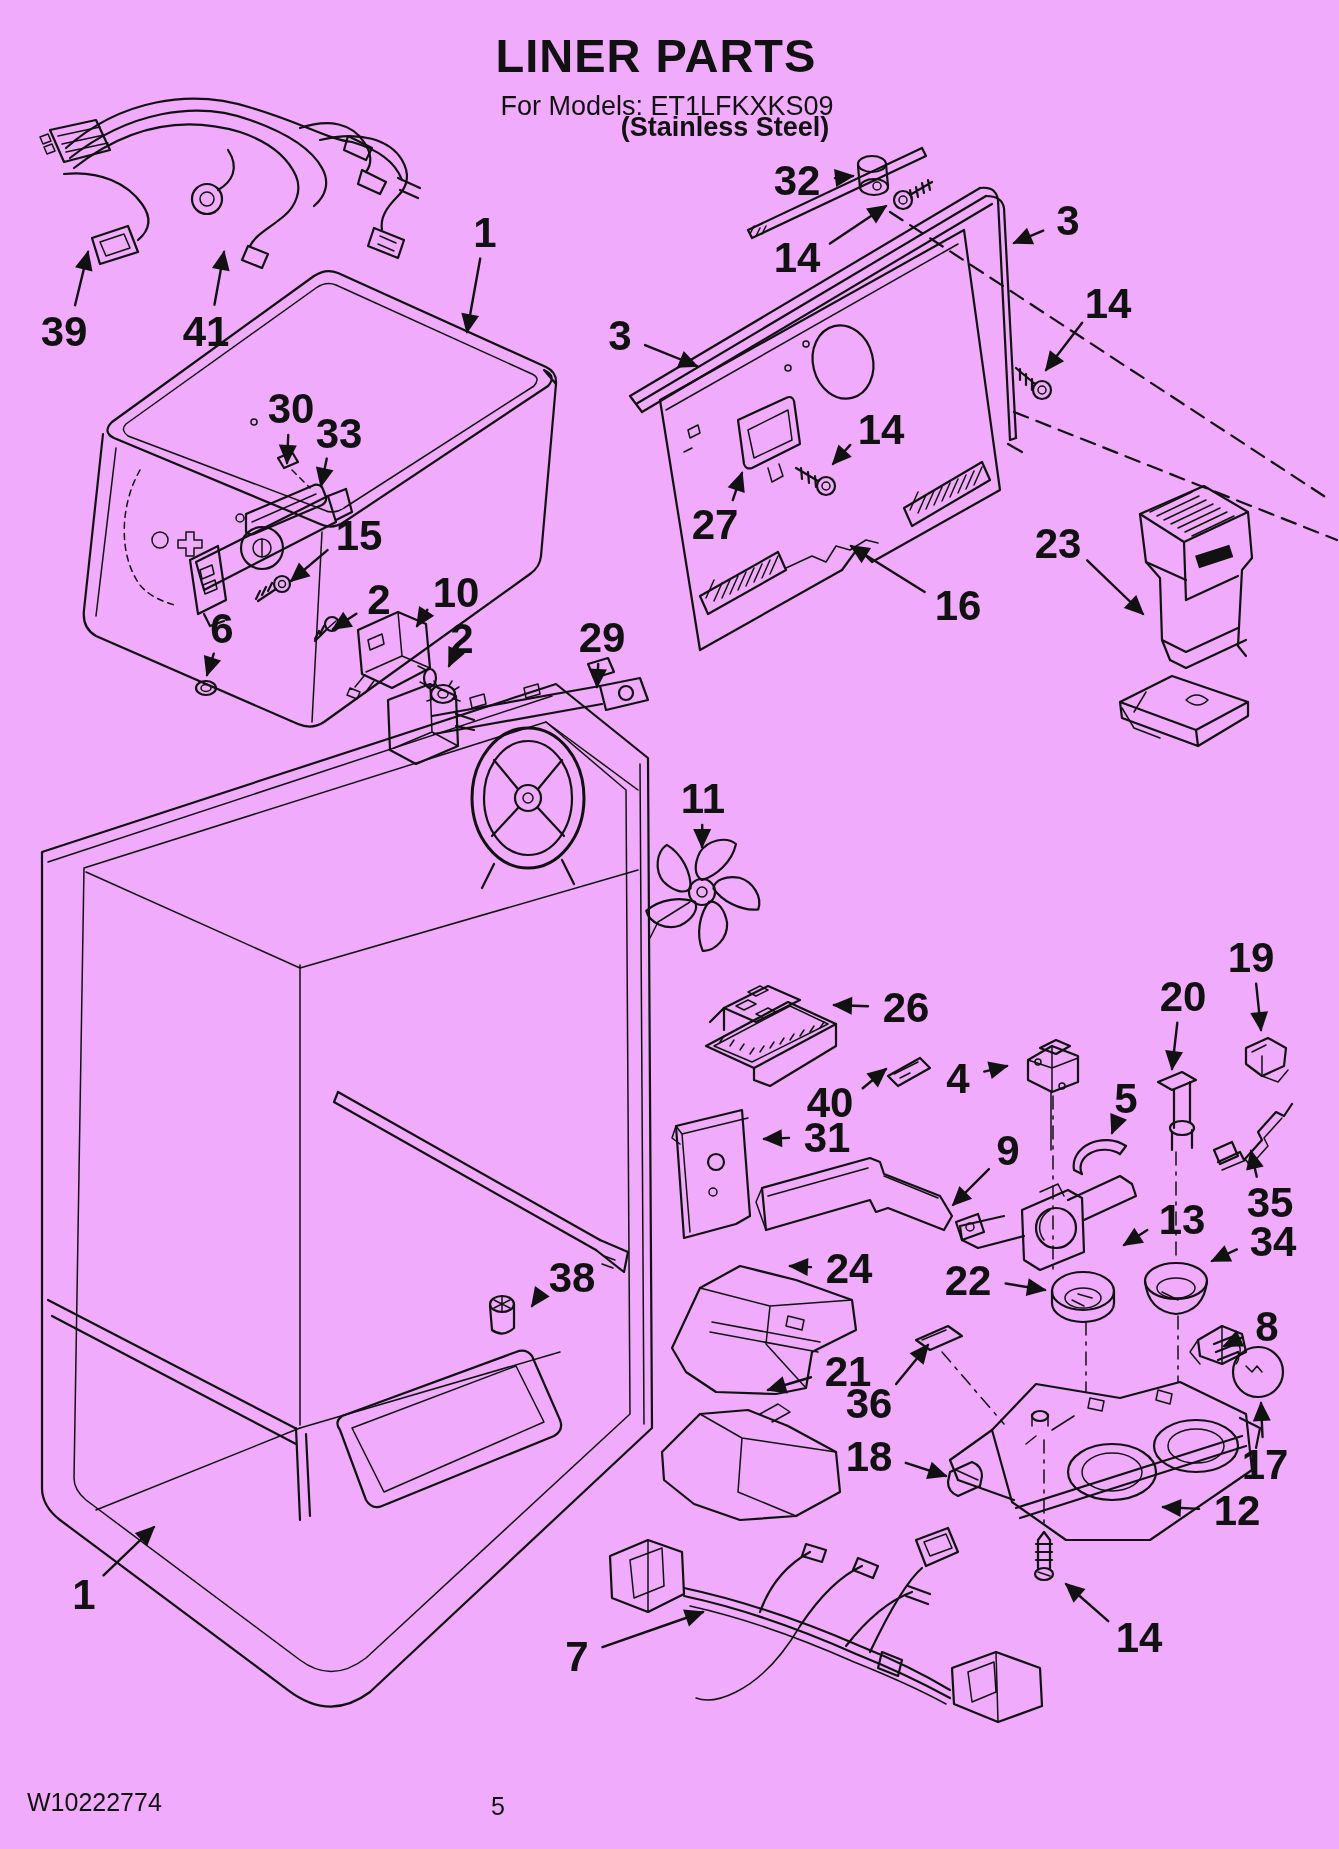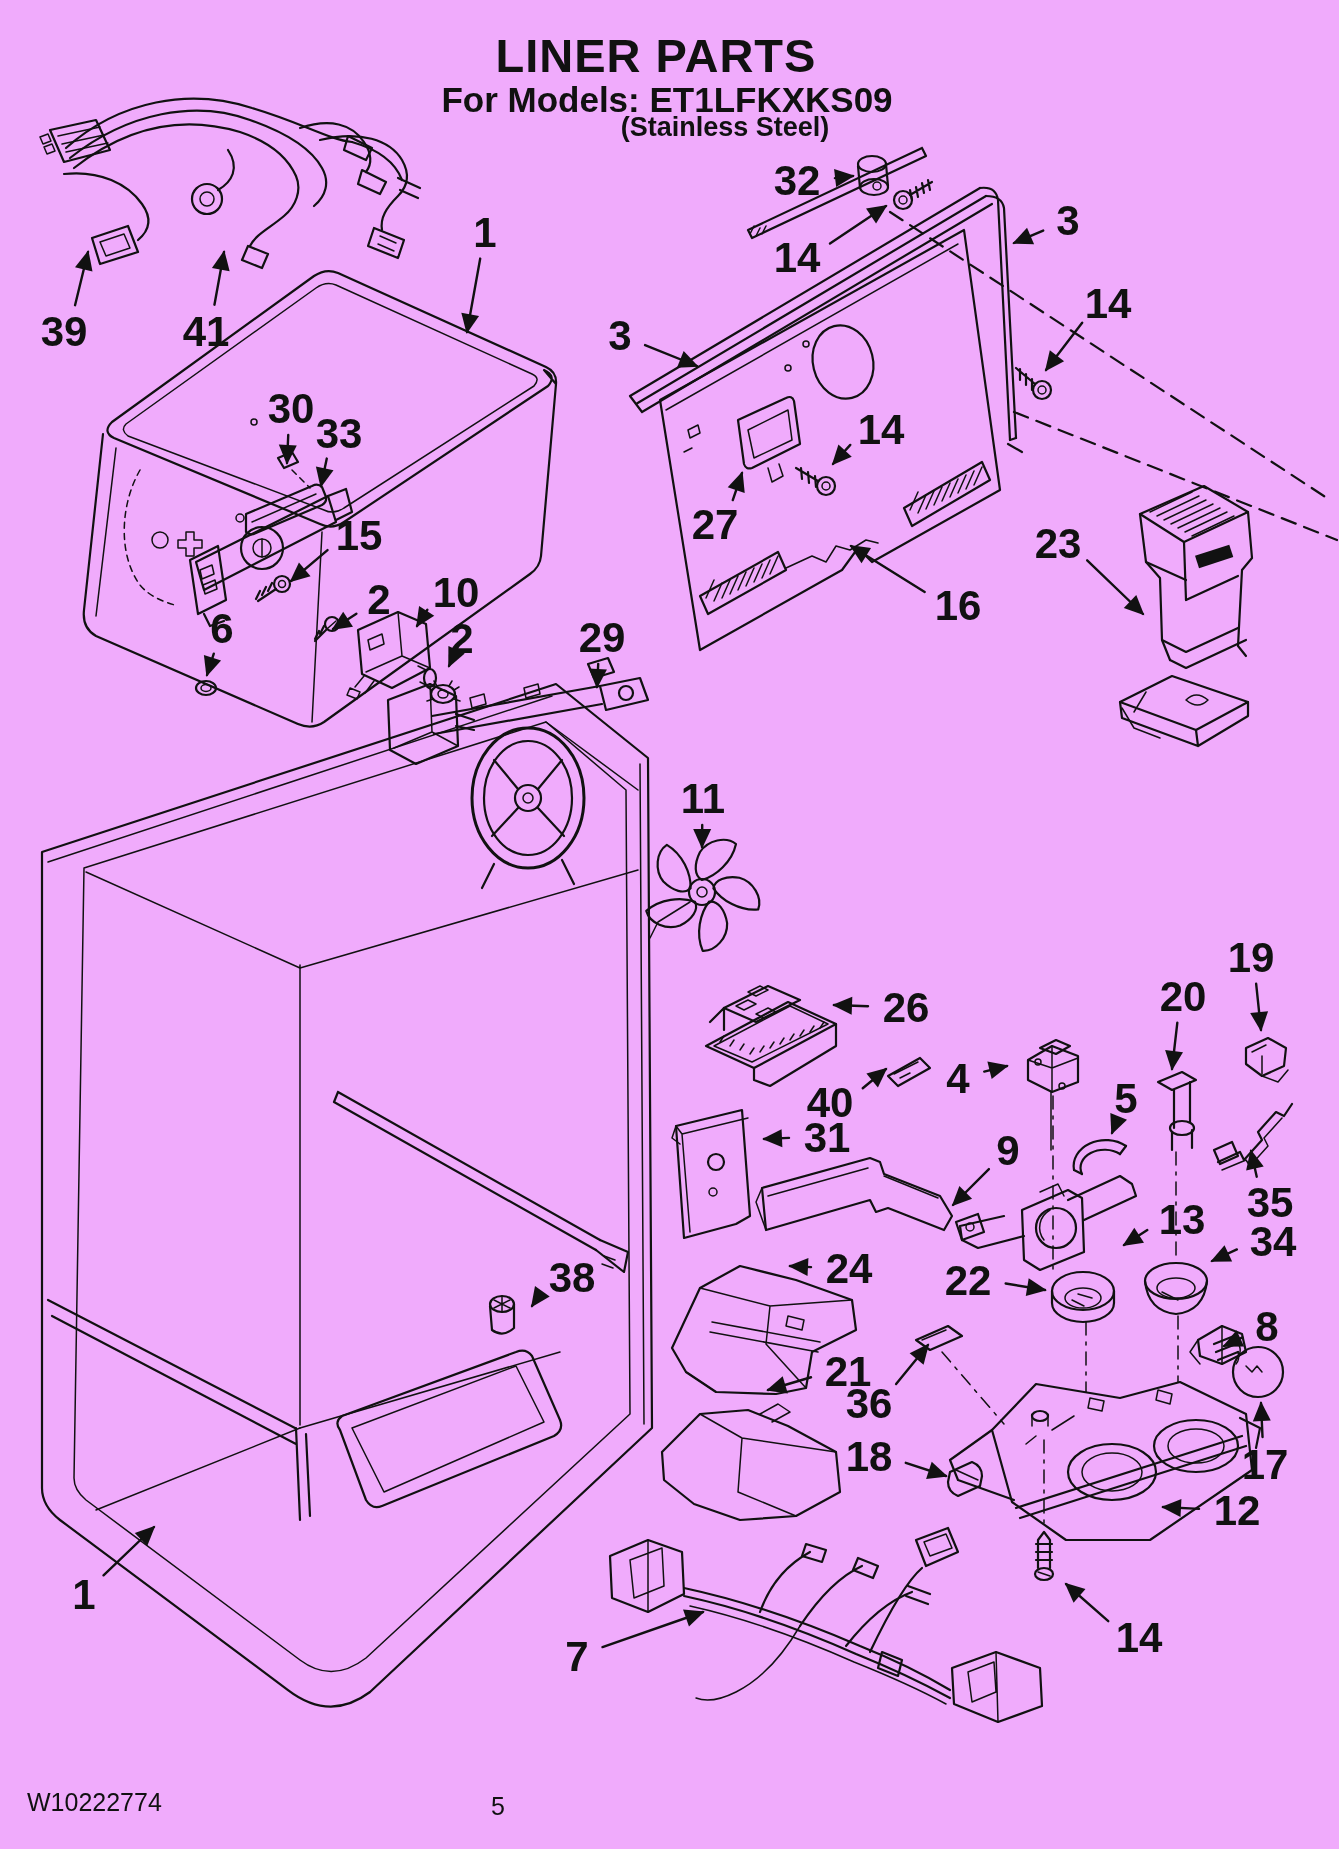--- a/index.html
+++ b/index.html
@@ -1,20 +1,20 @@
 <!DOCTYPE html>
 <html><head>
 <meta charset="utf-8">
 <style>
   html,body{margin:0;padding:0;background:#e8e8e8;}
   #page{position:relative;width:1339px;height:1849px;background:#f0abfc;margin:0 auto;
         font-family:"Liberation Sans",sans-serif;color:#111;overflow:hidden;}
   .title-line{position:absolute;text-align:center;white-space:nowrap;}
   #title-heading{top:28px;left:0;width:1312px;font-size:47px;font-weight:bold;letter-spacing:1px;}
-  #title-models{top:80px;left:0;width:1334px;font-size:35px;font-weight:bold;}
+  #title-models{top:91px;left:0;width:1334px;font-size:27px;font-weight:normal;}
   #title-finish{top:112px;left:124px;width:1202px;font-size:27px;font-weight:bold;}
   #diagram-svg{position:absolute;top:0;left:0;}
   .footer-text{position:absolute;font-size:25px;}
   #footer-doc{left:27px;top:1788px;}
   #footer-page{left:478px;top:1792px;width:40px;text-align:center;}
   svg path, svg line, svg circle, svg ellipse, svg polyline, svg polygon, svg rect{
     fill:none;stroke:#111;stroke-width:2.2;stroke-linecap:round;stroke-linejoin:round;}
   svg .thin{stroke-width:1.5;}
   svg .thick{stroke-width:3;}
   svg .filled{fill:#111;stroke:none;}

